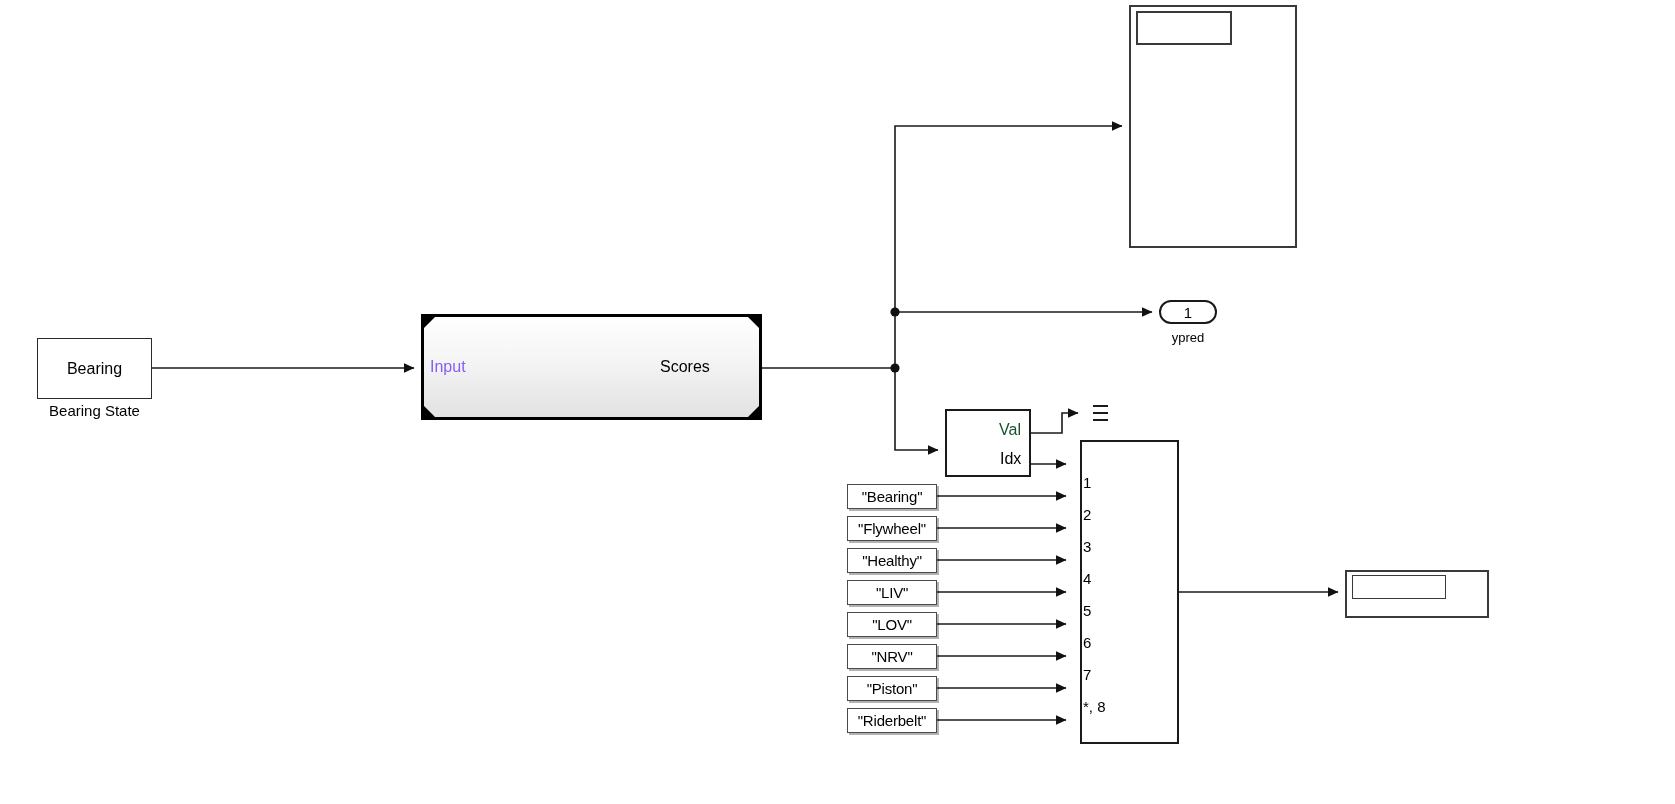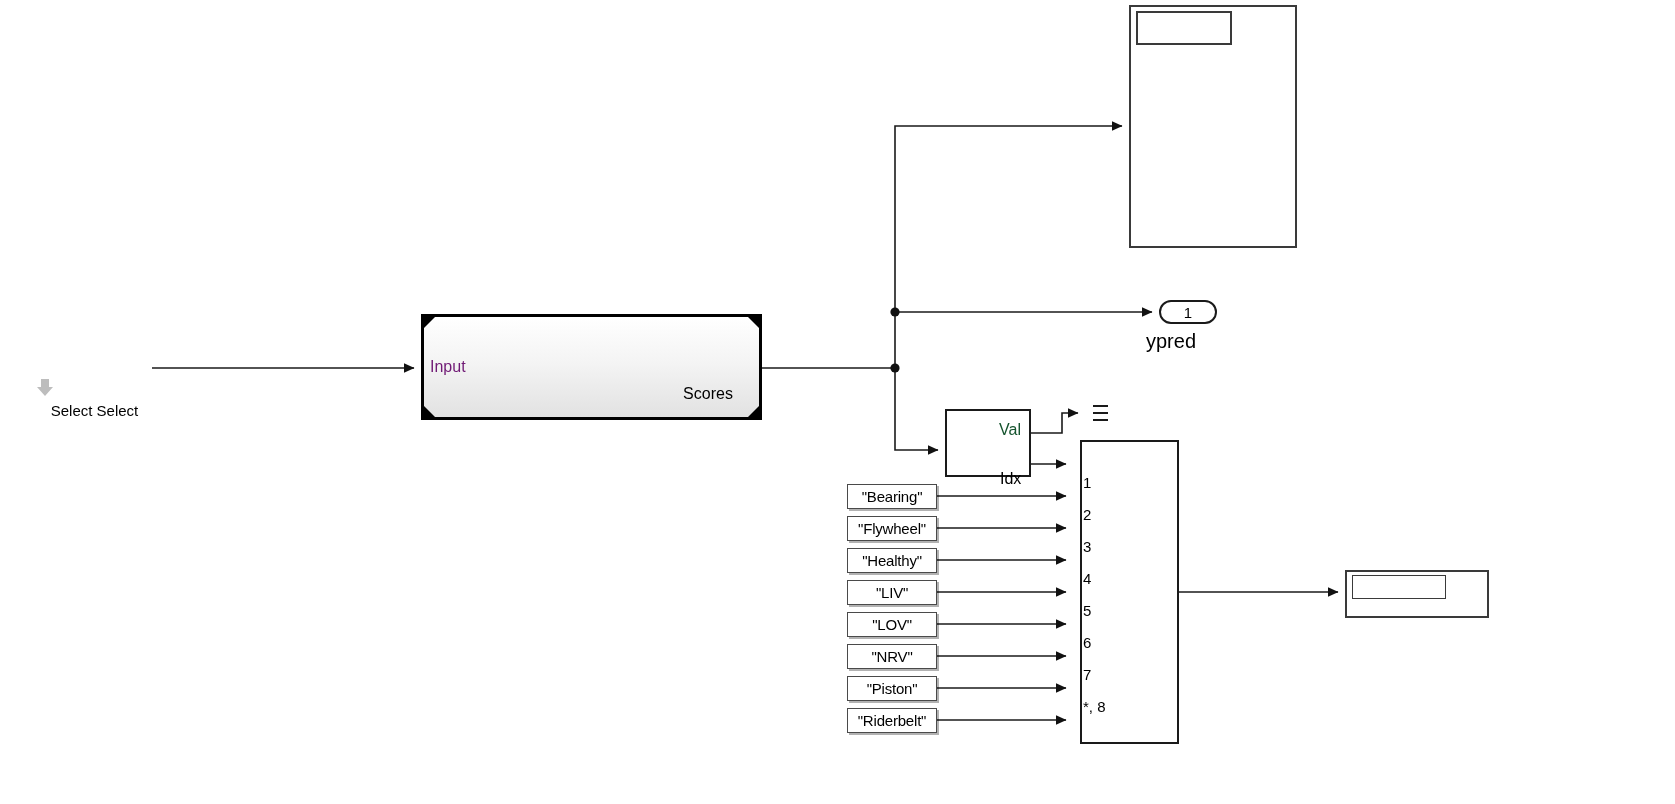--- a/index.html
+++ b/index.html
@@ -59,25 +59,25 @@
     border-bottom: 17px solid #000; border-right: 17px solid transparent; }
   .sil-corner.br { left: 745px; top: 403px;
     border-bottom: 17px solid #000; border-left: 17px solid transparent; }
 
   .sil-title {
     position: absolute; left: 421px; top: 319px; width: 341px;
     text-align: center; font-size: 16px; line-height: 20px; color: #000;
   }
   .sil-port-in {
     position: absolute; left: 430px; top: 358px;
-    font-size: 16px; color: #701a75;
+    font-size: 16px; color: #8b5cf6;
   }
   .sil-port-out {
     position: absolute; left: 660px; top: 358px; width: 96px;
-    text-align: center; font-size: 16px; color: #000; margin-top: 27px;
+    text-align: left; font-size: 16px; color: #000;
   }
 
   
   .scope-block {
     left: 1129px; top: 5px; width: 168px; height: 243px;
     border: 2px solid #3a3a3a; background: #ffffff;
   }
   .scope-inner {
     position: absolute; left: 1136px; top: 11px; width: 92px; height: 30px;
     border: 2px solid #3a3a3a; background: #ffffff;
@@ -86,34 +86,34 @@
   
   .outport-block {
     left: 1159px; top: 300px; width: 58px; height: 24px;
     border: 2px solid #1a1a1a; background: #ffffff;
     border-radius: 12px;
     display: flex; align-items: center; justify-content: center;
     font-size: 15px; color: #000;
   }
   .outport-caption {
     left: 1146px; top: 330px; width: 84px;
-    text-align: left; font-size: 20px; color: #000;
+    text-align: center; font-size: 13px; color: #000;
   }
 
   
   .minmax-block {
     left: 945px; top: 409px; width: 86px; height: 68px;
     border: 2px solid #1a1a1a; background: #ffffff;
   }
   .minmax-val {
     position: absolute; left: 999px; top: 421px;
     font-size: 16px; color: #14532d;
   }
   .minmax-idx {
-    position: absolute; left: 1000px; top: 470px;
+    position: absolute; left: 1000px; top: 450px;
     font-size: 16px; color: #000;
   }
 
   
   .str-block {
     width: 90px; height: 25px;
     border: 1.5px solid #4a4a4a; background: #ffffff;
     box-shadow: 2px 2px 0 rgba(0,0,0,0.30);
     display: flex; align-items: center; justify-content: center;
     font-size: 15px; color: #000; letter-spacing: -0.2px;
@@ -228,21 +228,24 @@
     </g>
 
     <g>
       <rect x="438" y="402" width="11" height="10" fill="#ffffff" stroke="#7a90a8" stroke-width="1"></rect>
       <path d="M440,410 L447,403" stroke="#5c7punct" stroke-width="0"></path>
       <path d="M440,410 L447,404" stroke="#6b83a0" stroke-width="1.2"></path>
       <path d="M444,403 L448,403 L448,407" stroke="#6b83a0" stroke-width="1.2" fill="none"></path>
     </g>
   </svg>
 
-  <div class="node select-state-caption">Select Select</div>
+  <div class="node select-state-block">
+    <span>Bearing</span>
+  </div>
+  <div class="node select-state-caption">Bearing State</div>
 
   <div class="node sil-block"></div>
   <div class="sil-corner tl"></div>
   <div class="sil-corner tr"></div>
   <div class="sil-corner bl"></div>
   <div class="sil-corner br"></div>
   <div class="sil-title">
   </div>
   <div class="sil-port-in">Input</div>
   <div class="sil-port-out">Scores</div>

